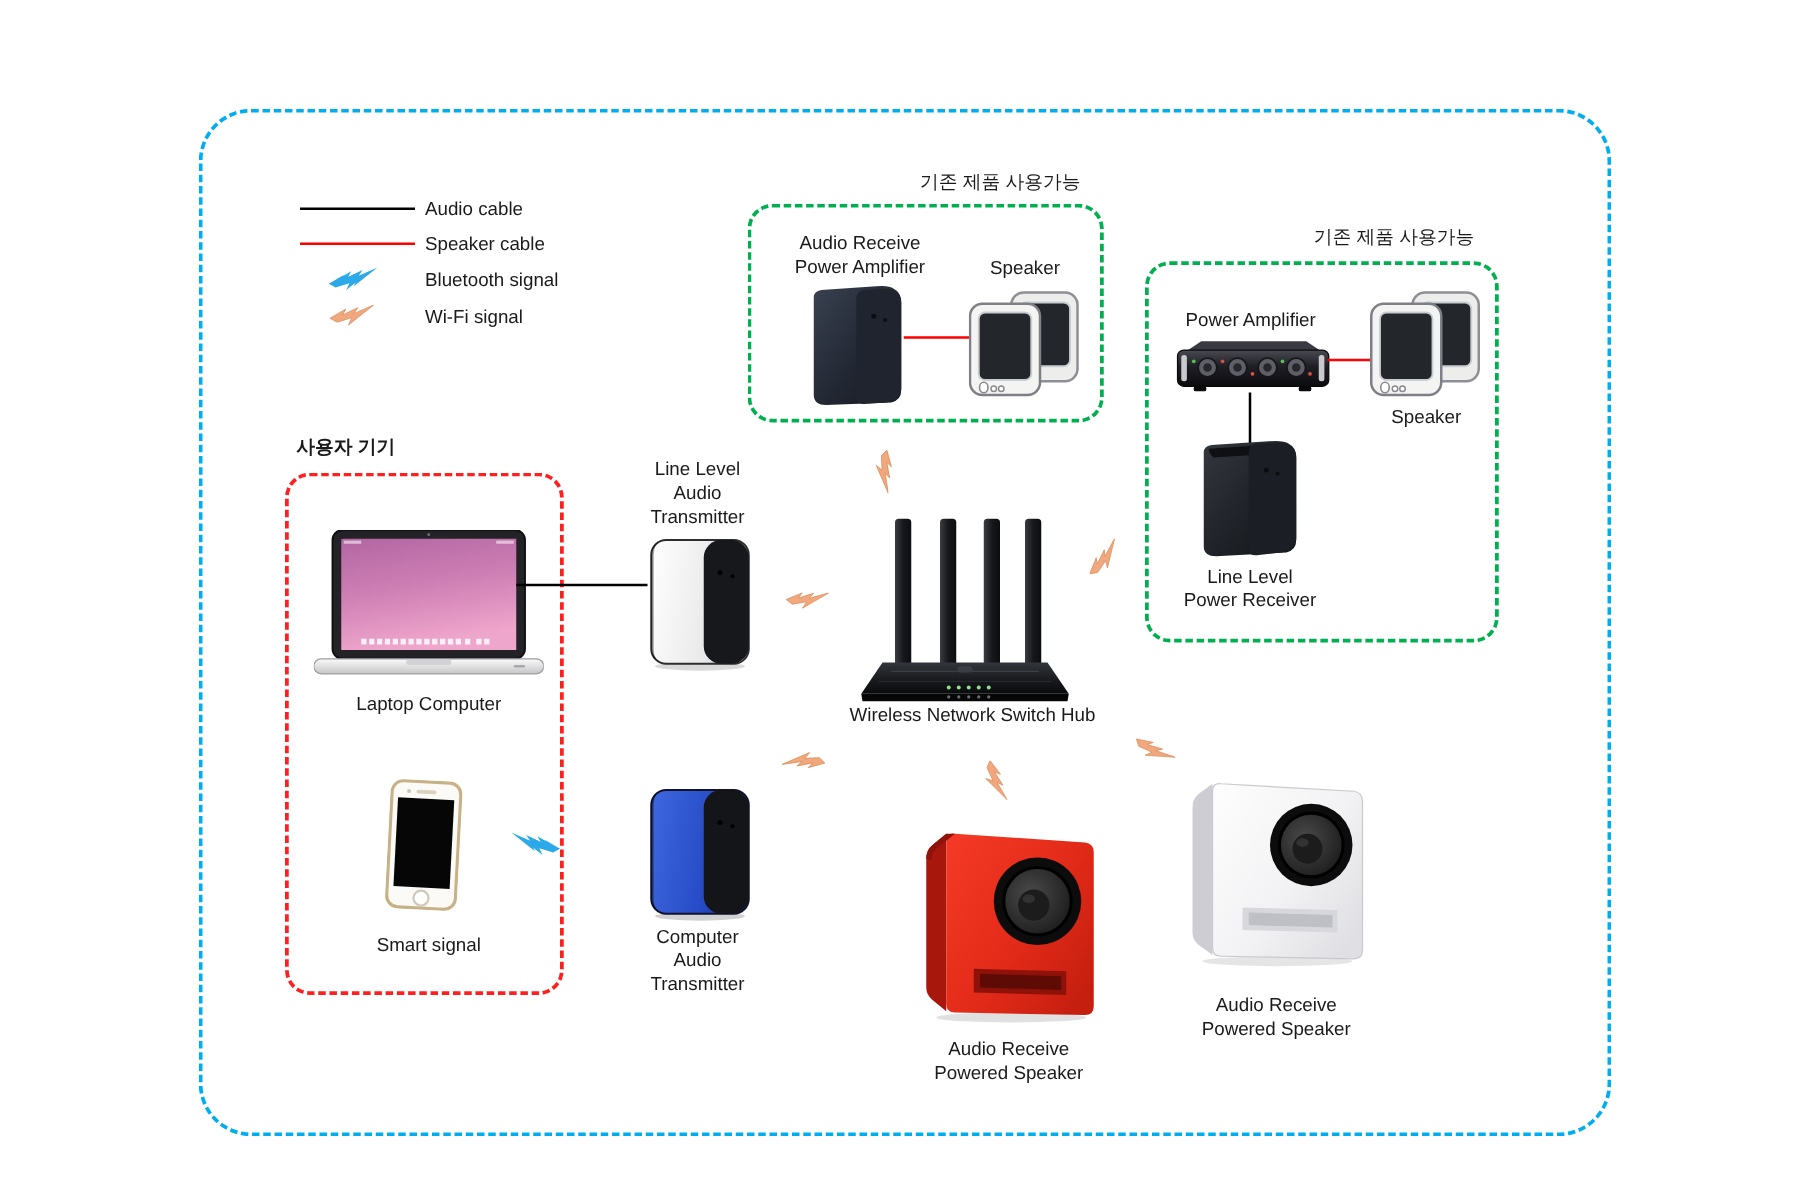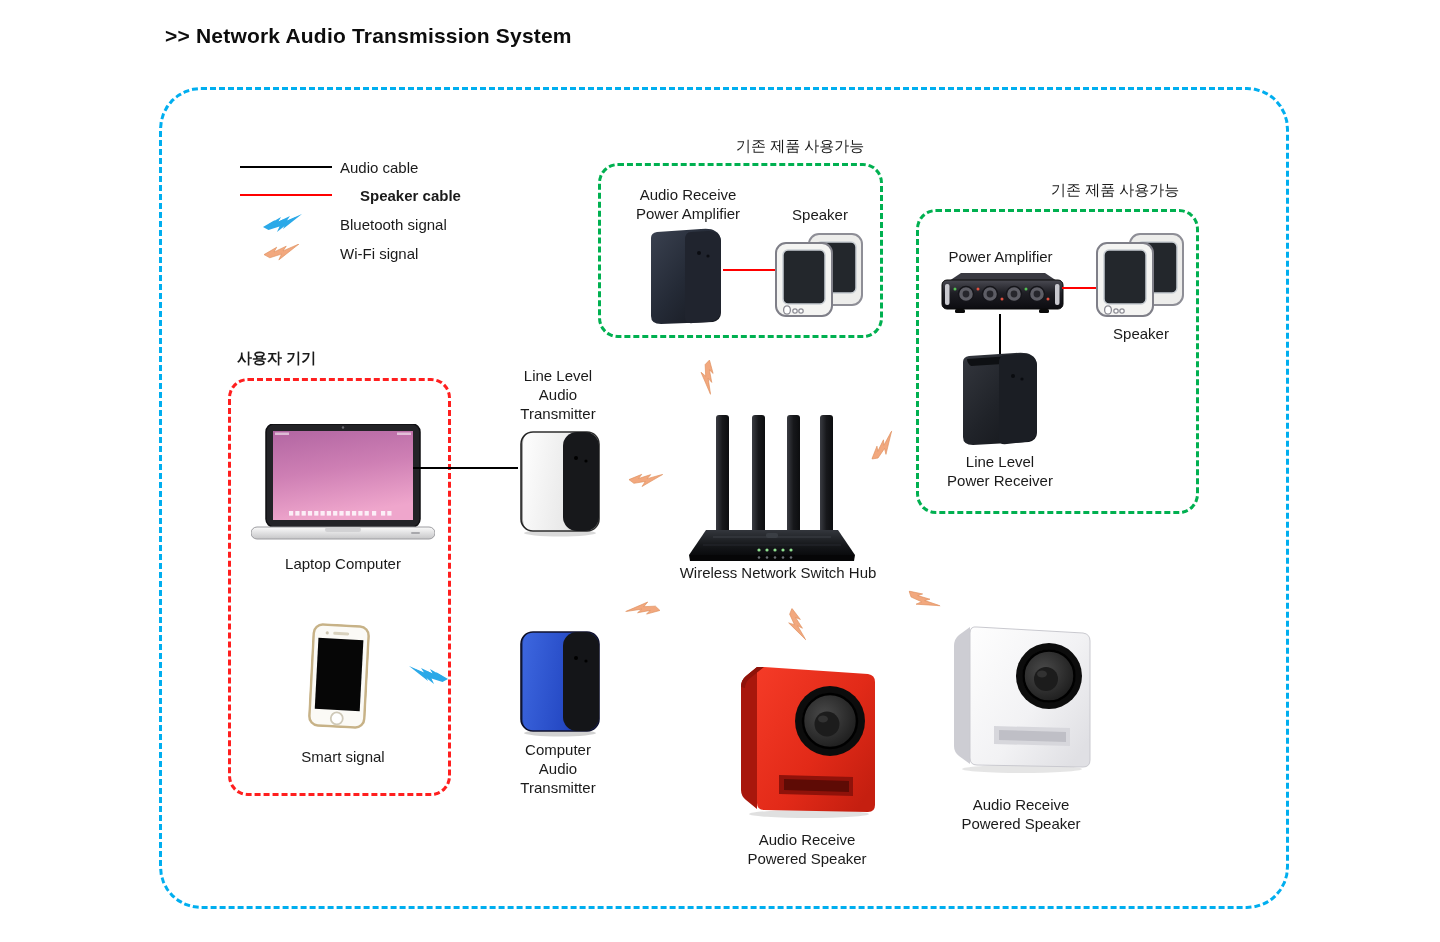--- a/index.html
+++ b/index.html
@@ -16,29 +16,28 @@
   .hline-black { height:2px; background:#000; }
   .hline-red { height:2px; background:#FF0000; }
   .vline-black { width:2px; background:#000; }
   svg { display:block; }
 </style>
 </head>
 <body>
 
 <div class="stage">
 
-  <div class="abs title" style="left:165px; top:24px;">&gt;&gt; Network Audio Transmission System</div>
 
   <div class="abs outer-box" style="left:159px; top:87px; width:1130px; height:822px;"></div>
 
   <div class="abs hline-black" style="left:240px; top:166px; width:92px;"></div>
   <div class="abs lbl" style="left:340px; top:158px;">Audio cable</div>
 
   <div class="abs hline-red" style="left:240px; top:194px; width:92px;"></div>
-  <div class="abs lbl" style="left:360px; top:186px;font-weight:bold;">Speaker cable</div>
+  <div class="abs lbl" style="left:340px; top:186px;">Speaker cable</div>
 
   <div class="abs" style="left:263px; top:214px;">
     <svg width="40" height="20" viewBox="0 0 40 20">
       <path d="M0 13 L12 6 L9.5 10.5 L21 5 L18 9.5 L33 3 L14 18 L16.5 12.5 L5.5 16 Z" fill="#2BA9E8"></path>
       <path d="M6 10 L18 3 L15.5 7.5 L27 2 L24 6.5 L39 0 L20 15 L22.5 9.5 L11.5 13 Z" fill="#2BA9E8"></path>
     </svg>
   </div>
   <div class="abs lbl" style="left:340px; top:215px;">Bluetooth signal</div>
 
   <div class="abs" style="left:264px; top:244px;">

